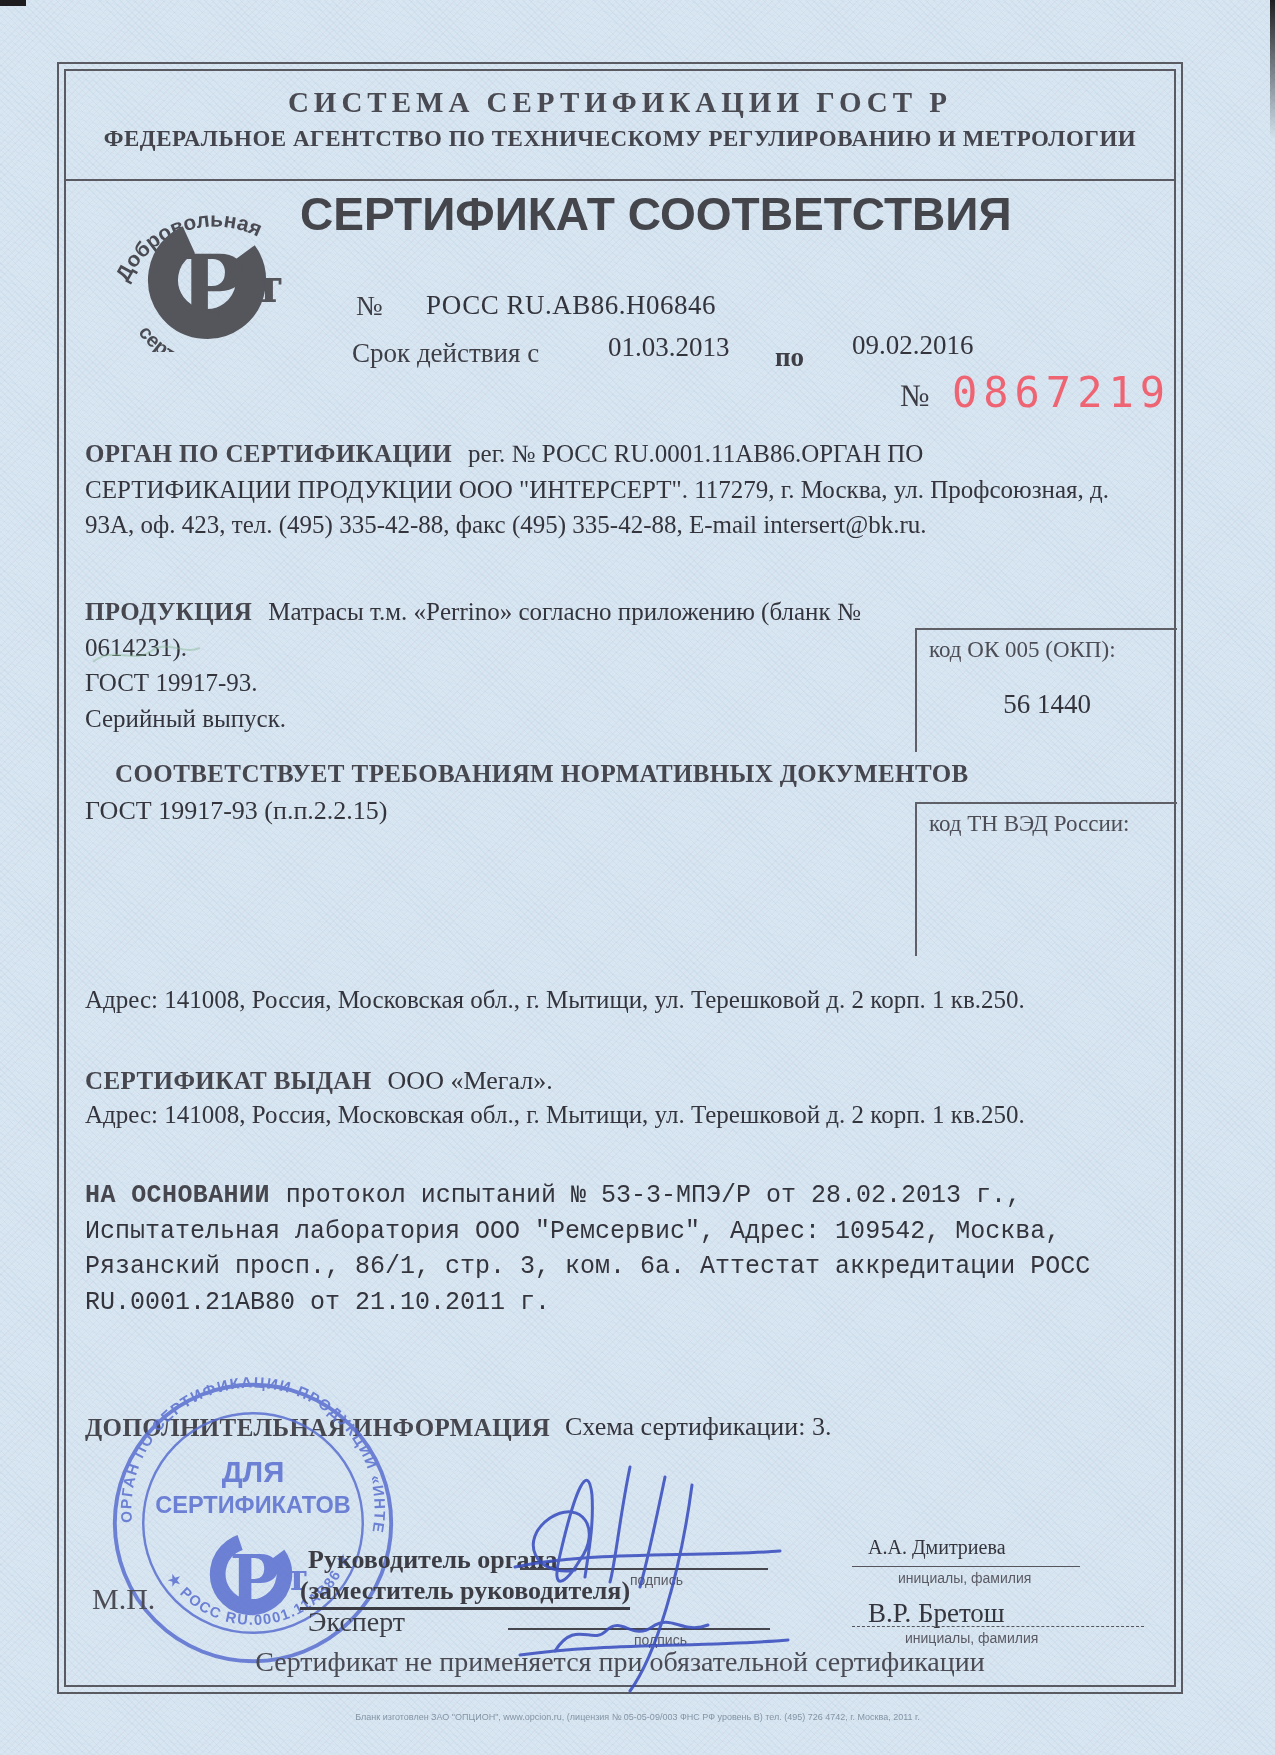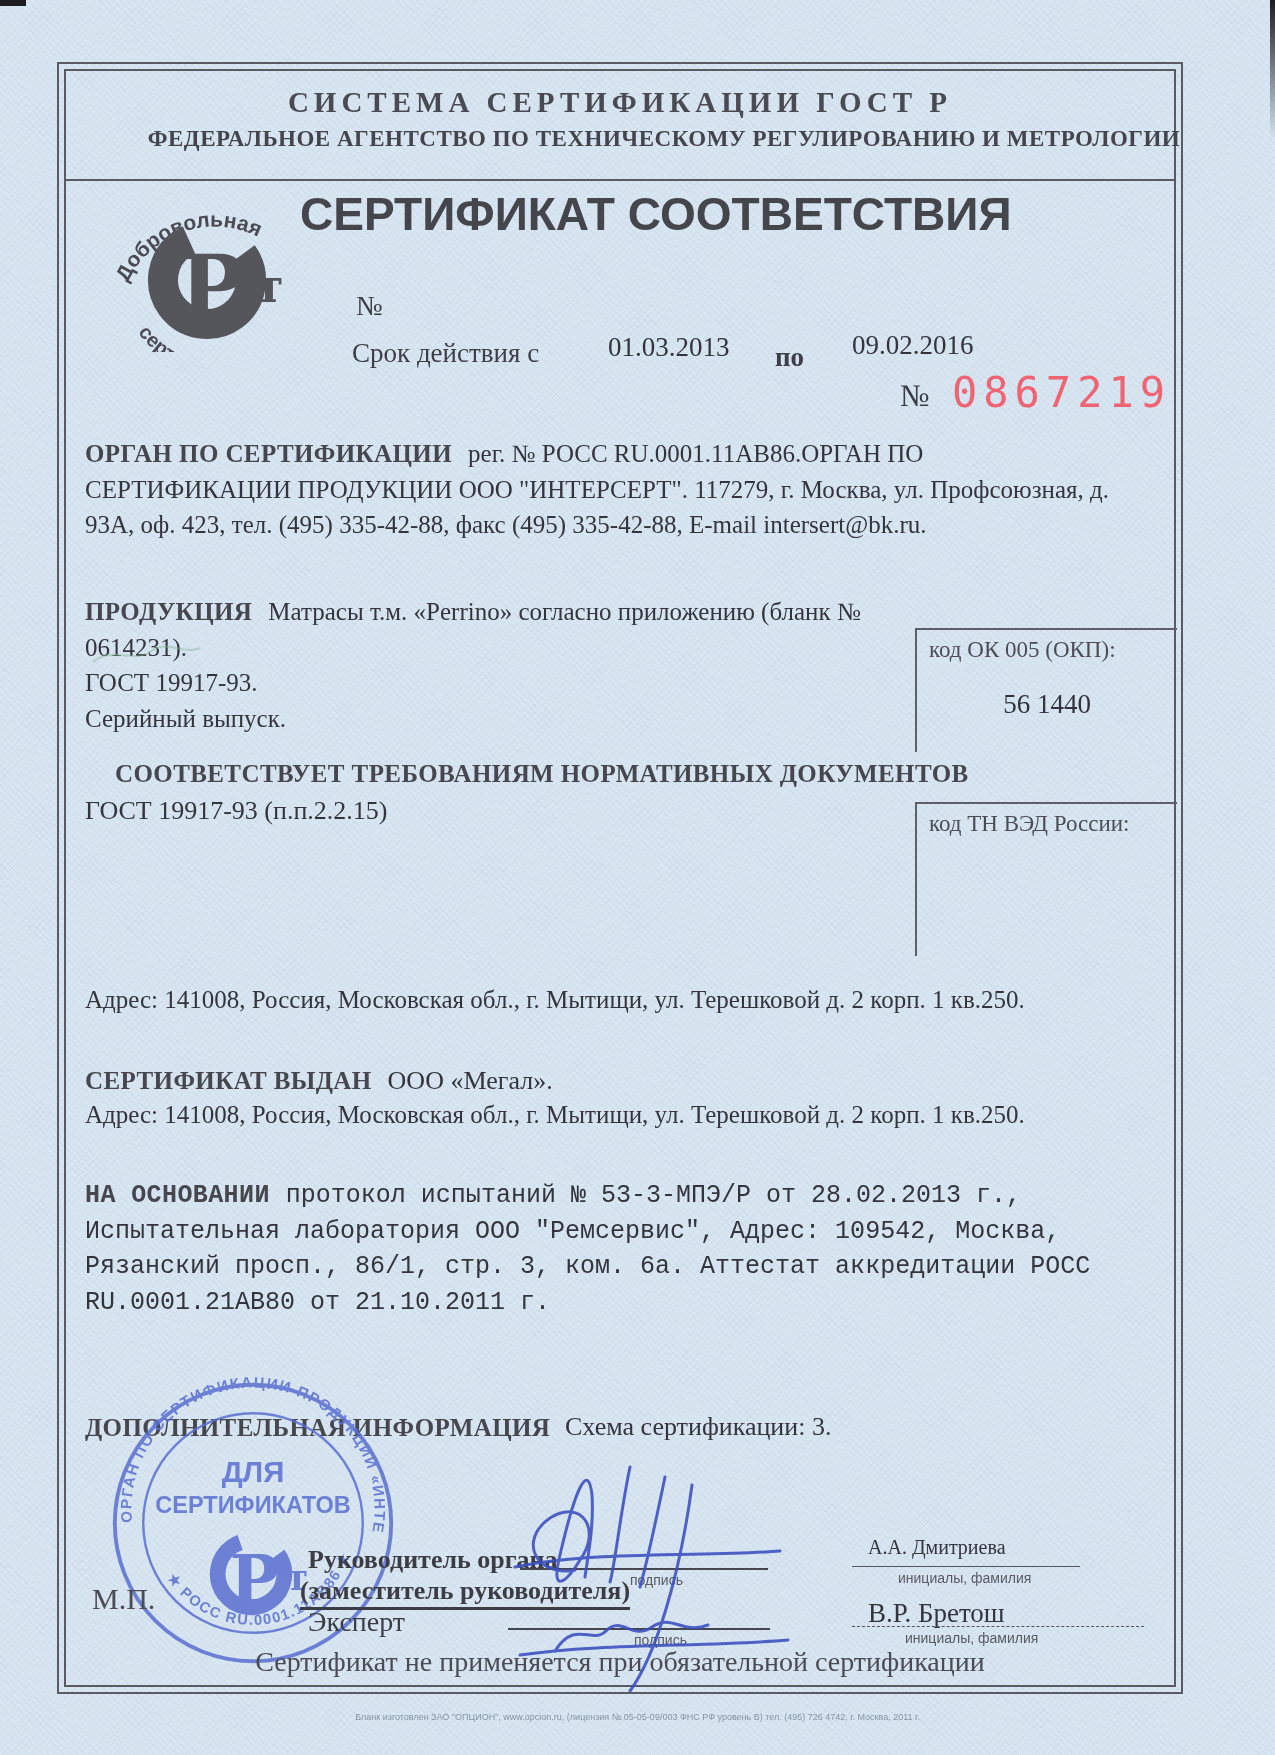--- a/index.html
+++ b/index.html
@@ -12,21 +12,21 @@
       repeating-linear-gradient(45deg, rgba(110,145,200,.07) 0 1px, transparent 1px 5px),
       repeating-linear-gradient(-45deg, rgba(205,125,165,.06) 0 1px, transparent 1px 5px),
       repeating-linear-gradient(15deg, rgba(140,170,220,.05) 0 1px, transparent 1px 8px);
     font-family:"Liberation Serif", serif;
     color:#34343c;
   }
   .abs{position:absolute;}
   .frame-outer{left:57px;top:62px;width:1122px;height:1628px;border:2px solid #5a5a62;}
   .frame-inner{position:absolute;inset:5px;border:2px solid #5a5a62;}
   .hdr1{left:65px;top:86px;width:1110px;text-align:center;font-weight:bold;font-size:29px;letter-spacing:5px;color:#4a4a52;}
-  .hdr2{left:65px;top:126px;width:1110px;text-align:center;font-weight:bold;font-size:23px;letter-spacing:.5px;color:#44444c;margin-left:44px;}
+  .hdr2{left:65px;top:126px;width:1110px;text-align:center;font-weight:bold;font-size:23px;letter-spacing:.5px;color:#44444c;}
   .hdr-rule{left:65px;top:179px;width:1110px;border-top:2px solid #5a5a62;height:0;}
   .logo-svg{left:95px;top:184px;width:236px;height:168px;}
   .title{left:300px;top:186px;width:740px;font-family:"Liberation Sans",sans-serif;font-weight:bold;font-size:47px;color:#45454c;letter-spacing:0px;transform:scaleX(.98);transform-origin:left;white-space:nowrap;}
   .no-label{left:356px;top:290px;font-size:28px;color:#3c3c44;}
   .no-value{left:426px;top:290px;font-size:27px;color:#33333b;letter-spacing:.5px;}
   .valid-label{left:352px;top:338px;font-size:27px;font-weight:normal;color:#3e3e46;}
   .valid-from{left:608px;top:332px;font-size:27px;}
   .valid-po{left:775px;top:342px;font-size:27px;font-weight:bold;color:#3e3e46;}
   .valid-to{left:852px;top:330px;font-size:27px;}
   .blank-no-label{left:900px;top:378px;font-size:31px;color:#3c3c44;}
@@ -102,20 +102,21 @@
     <g>
       <circle cx="112" cy="96" r="44" fill="none" stroke="#55555c" stroke-width="30" stroke-dasharray="216 61" transform="rotate(-36 112 96)"></circle>
       <text x="84" y="134" font-family="DejaVu Serif, serif" font-size="88" font-weight="bold" fill="#55555c">Р</text>
       <text x="160" y="118" font-family="DejaVu Serif, serif" font-size="46" font-weight="bold" fill="#55555c">т</text>
     </g>
   </svg>
 
   <div class="abs title">СЕРТИФИКАТ СООТВЕТСТВИЯ</div>
 
   <div class="abs no-label">№</div>
+  <div class="abs no-value">РОСС RU.АВ86.Н06846</div>
 
   <div class="abs valid-label">Срок действия  с</div>
   <div class="abs valid-from">01.03.2013</div>
   <div class="abs valid-po">по</div>
   <div class="abs valid-to">09.02.2016</div>
 
   <div class="abs blank-no-label">№</div>
   <div class="abs blank-no" style="color:#ee6472;">0867219</div>
 
   <p class="abs para p-organ" style="margin:0;">

